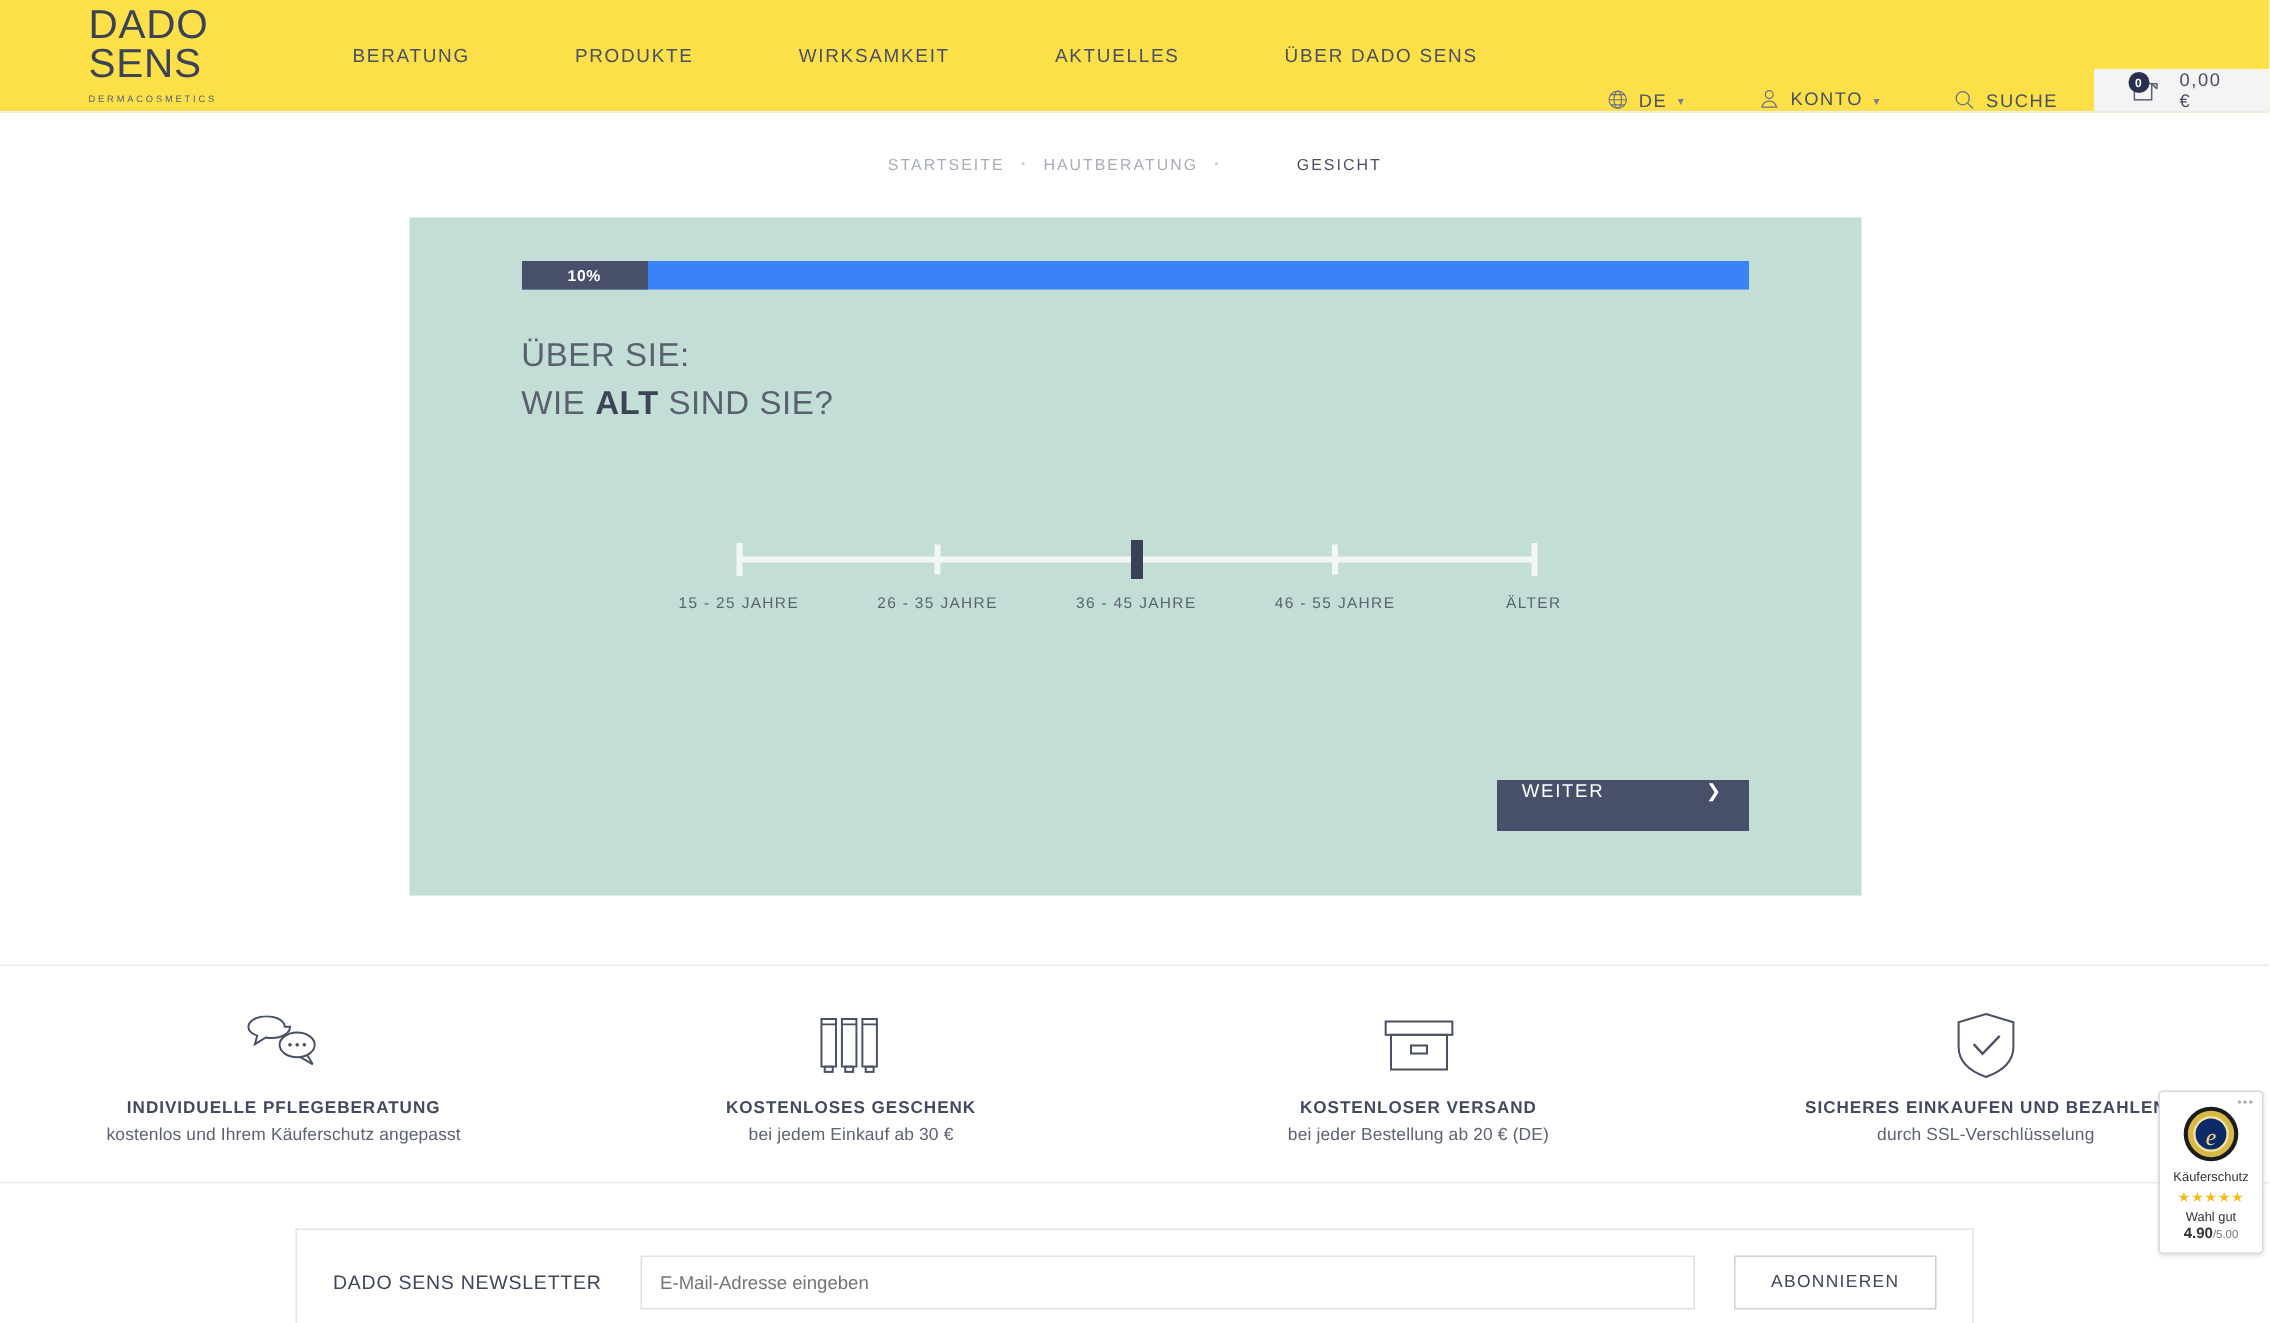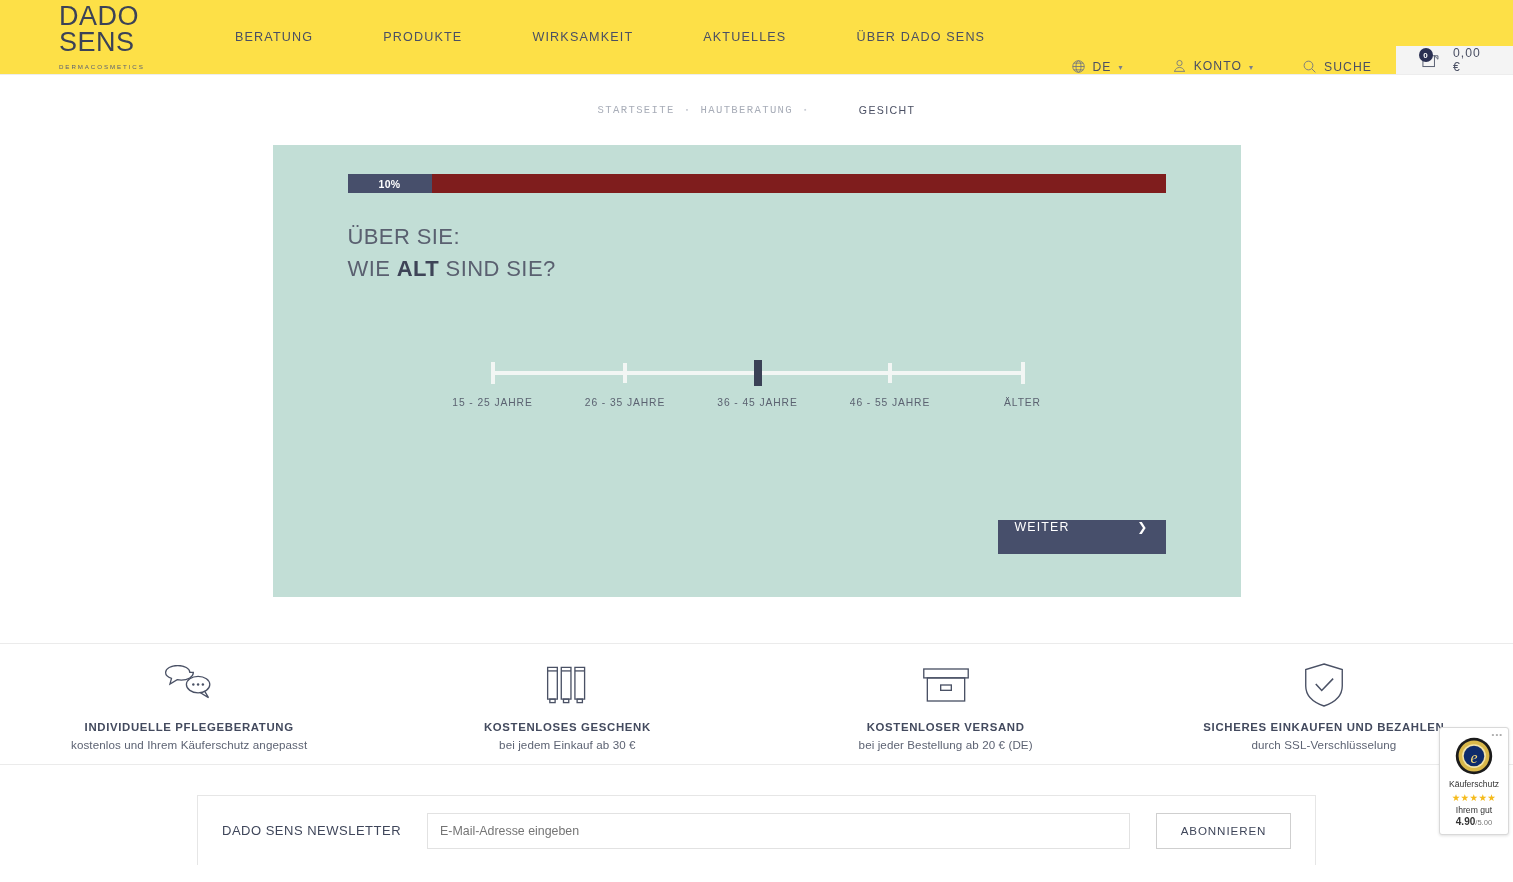--- a/index.html
+++ b/index.html
@@ -80,40 +80,40 @@
   .icn { display: inline-flex; align-items: center; justify-content: center; }
 
   
   .breadcrumb {
     height: 70px;
     display: flex; align-items: center; justify-content: center;
     gap: 11px;
     font-size: 10.6px;
     letter-spacing: 1.35px;
   }
-  .breadcrumb a { color: #a8adb8; text-decoration: none; font-family: Liberation Mono, monospace; }
+  .breadcrumb a { color: #a8adb8; text-decoration: none; }
   .breadcrumb .sep { color: #c9ccd4; font-size: 7px; transform: translateY(-1px); }
   .breadcrumb .cur { color: #4a4f63; padding-left: 40px; }
 
   
   .panel-outer {
     width: 1513px;
     display: flex; justify-content: center;
   }
   .panel {
     width: 968px;
     height: 452px;
     background: #c2ded6;
     position: relative;
   }
   .progress-track {
     position: absolute;
     left: 75px; top: 29px;
     width: 818px; height: 19px;
-    background: #7f1d1d;
+    background: #3b82f6;
   }
   .progress-fill {
     position: absolute; left: 0; top: 0;
     height: 19px; width: 10%;
     min-width: 84px;
     background: #474f6b;
     color: #fff;
     font-size: 10.5px;
     display: flex; align-items: center; justify-content: center;
     letter-spacing: 0.4px;
@@ -184,21 +184,21 @@
     border: none;
     font-family: "Liberation Sans", sans-serif;
   }
   .btn-weiter .arrow { font-size: 12px; }
 
   
   .usp-strip {
     margin-top: 46px;
     border-top: 1px solid #ebebeb;
     border-bottom: 1px solid #ebebeb;
-    height: 122px;
+    height: 146px;
     display: flex;
     align-items: center;
   }
   .usp {
     flex: 1;
     text-align: center;
     padding-top: 4px;
   }
   .usp-icon { height: 48px; display: flex; align-items: center; justify-content: center; }
   .usp-title {
@@ -473,17 +473,17 @@
     <svg width="38" height="38" viewBox="0 0 48 48">
       <circle cx="24" cy="24" r="23" fill="#1b1b1b"></circle>
       <circle cx="24" cy="24" r="19.5" fill="#d9b84a"></circle>
       <circle cx="24" cy="24" r="15" fill="#f2e3a8"></circle>
       <circle cx="24" cy="24" r="13" fill="#0d2b6b"></circle>
       <text x="24" y="33" font-size="20" font-style="italic" font-family="Liberation Serif, serif" fill="#f5d978" text-anchor="middle">e</text>
     </svg>
   </div>
   <div class="trust-label">Käuferschutz</div>
   <div class="trust-stars">★★★★★</div>
-  <div class="trust-txt">Ihrem gut</div>
+  <div class="trust-txt">Wahl gut</div>
   <div class="trust-score">
     <b>4.90</b><span>/5.00</span>
   </div>
 </div>
 
 </body></html>

